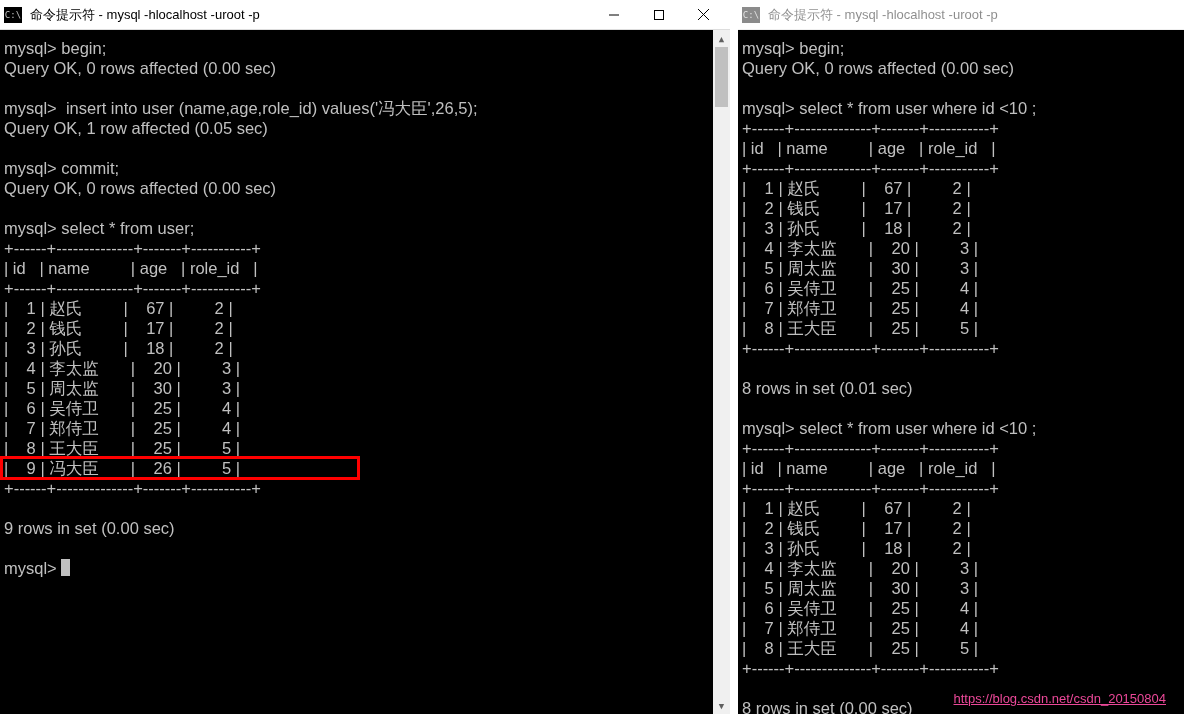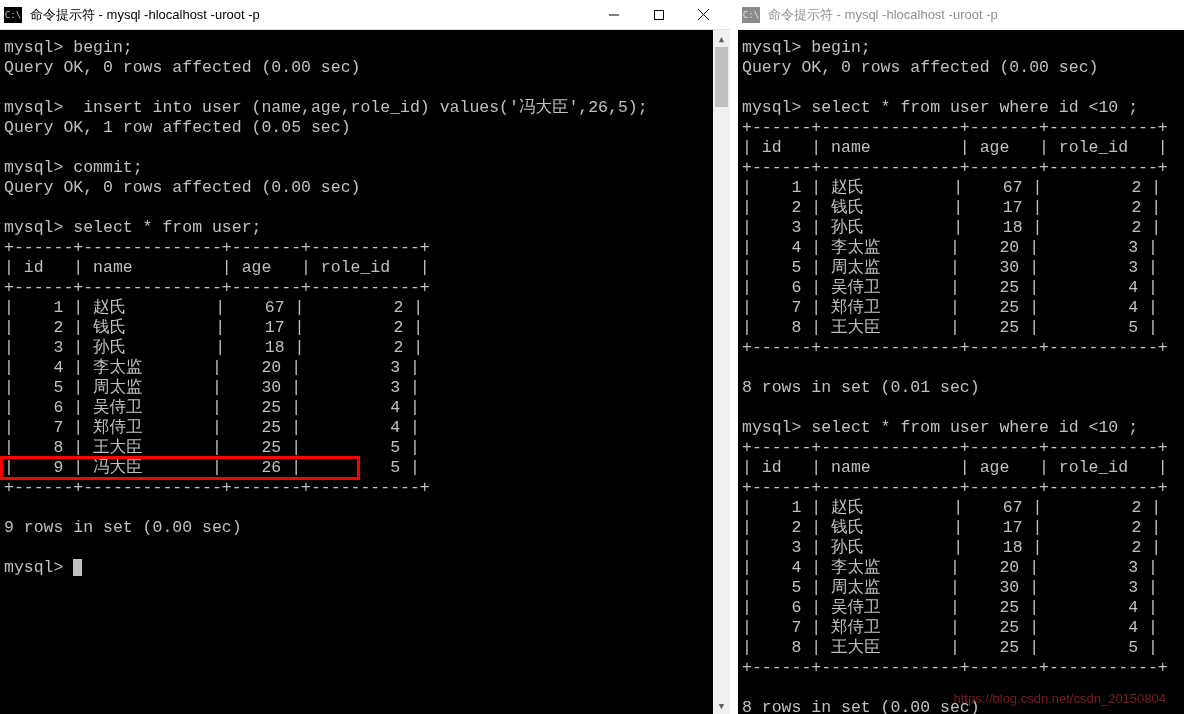--- a/index.html
+++ b/index.html
@@ -63,21 +63,21 @@
     align-items: center;
     justify-content: center;
     font-size: 12px;
     font-family: "Segoe UI", sans-serif;
   }
   .tb-btn svg { display: block; }
   .term {
     background: #000;
     color: #c0c0c0;
     padding: 8px 0 4px 4px;
-    font-family: Liberation Mono, monospace;
+    font-family: Liberation Sans, sans-serif;
     font-size: 16.5px;
     line-height: 20px;
     white-space: pre;
     height: calc(100% - 30px);
     overflow: hidden;
     position: relative;
   }
   .term .line { height: 20px; }
   .scrollbar {
     position: absolute;
@@ -106,23 +106,24 @@
   }
   .highlight-box {
     position: absolute;
     border: 3px solid #ff0000;
     pointer-events: none;
   }
   .watermark {
     position: absolute;
     right: 18px;
     bottom: 8px;
-    color: #7f1d1d;
+    color: #ec4899;
     font-size: 13px;
     font-family: Arial, sans-serif;
+    text-decoration: underline;
   }
   .cursor-block {
     display: inline-block;
     width: 9px;
     height: 17px;
     background: #c0c0c0;
     vertical-align: text-bottom;
     margin-bottom: 1px;
   }
   .gap {

